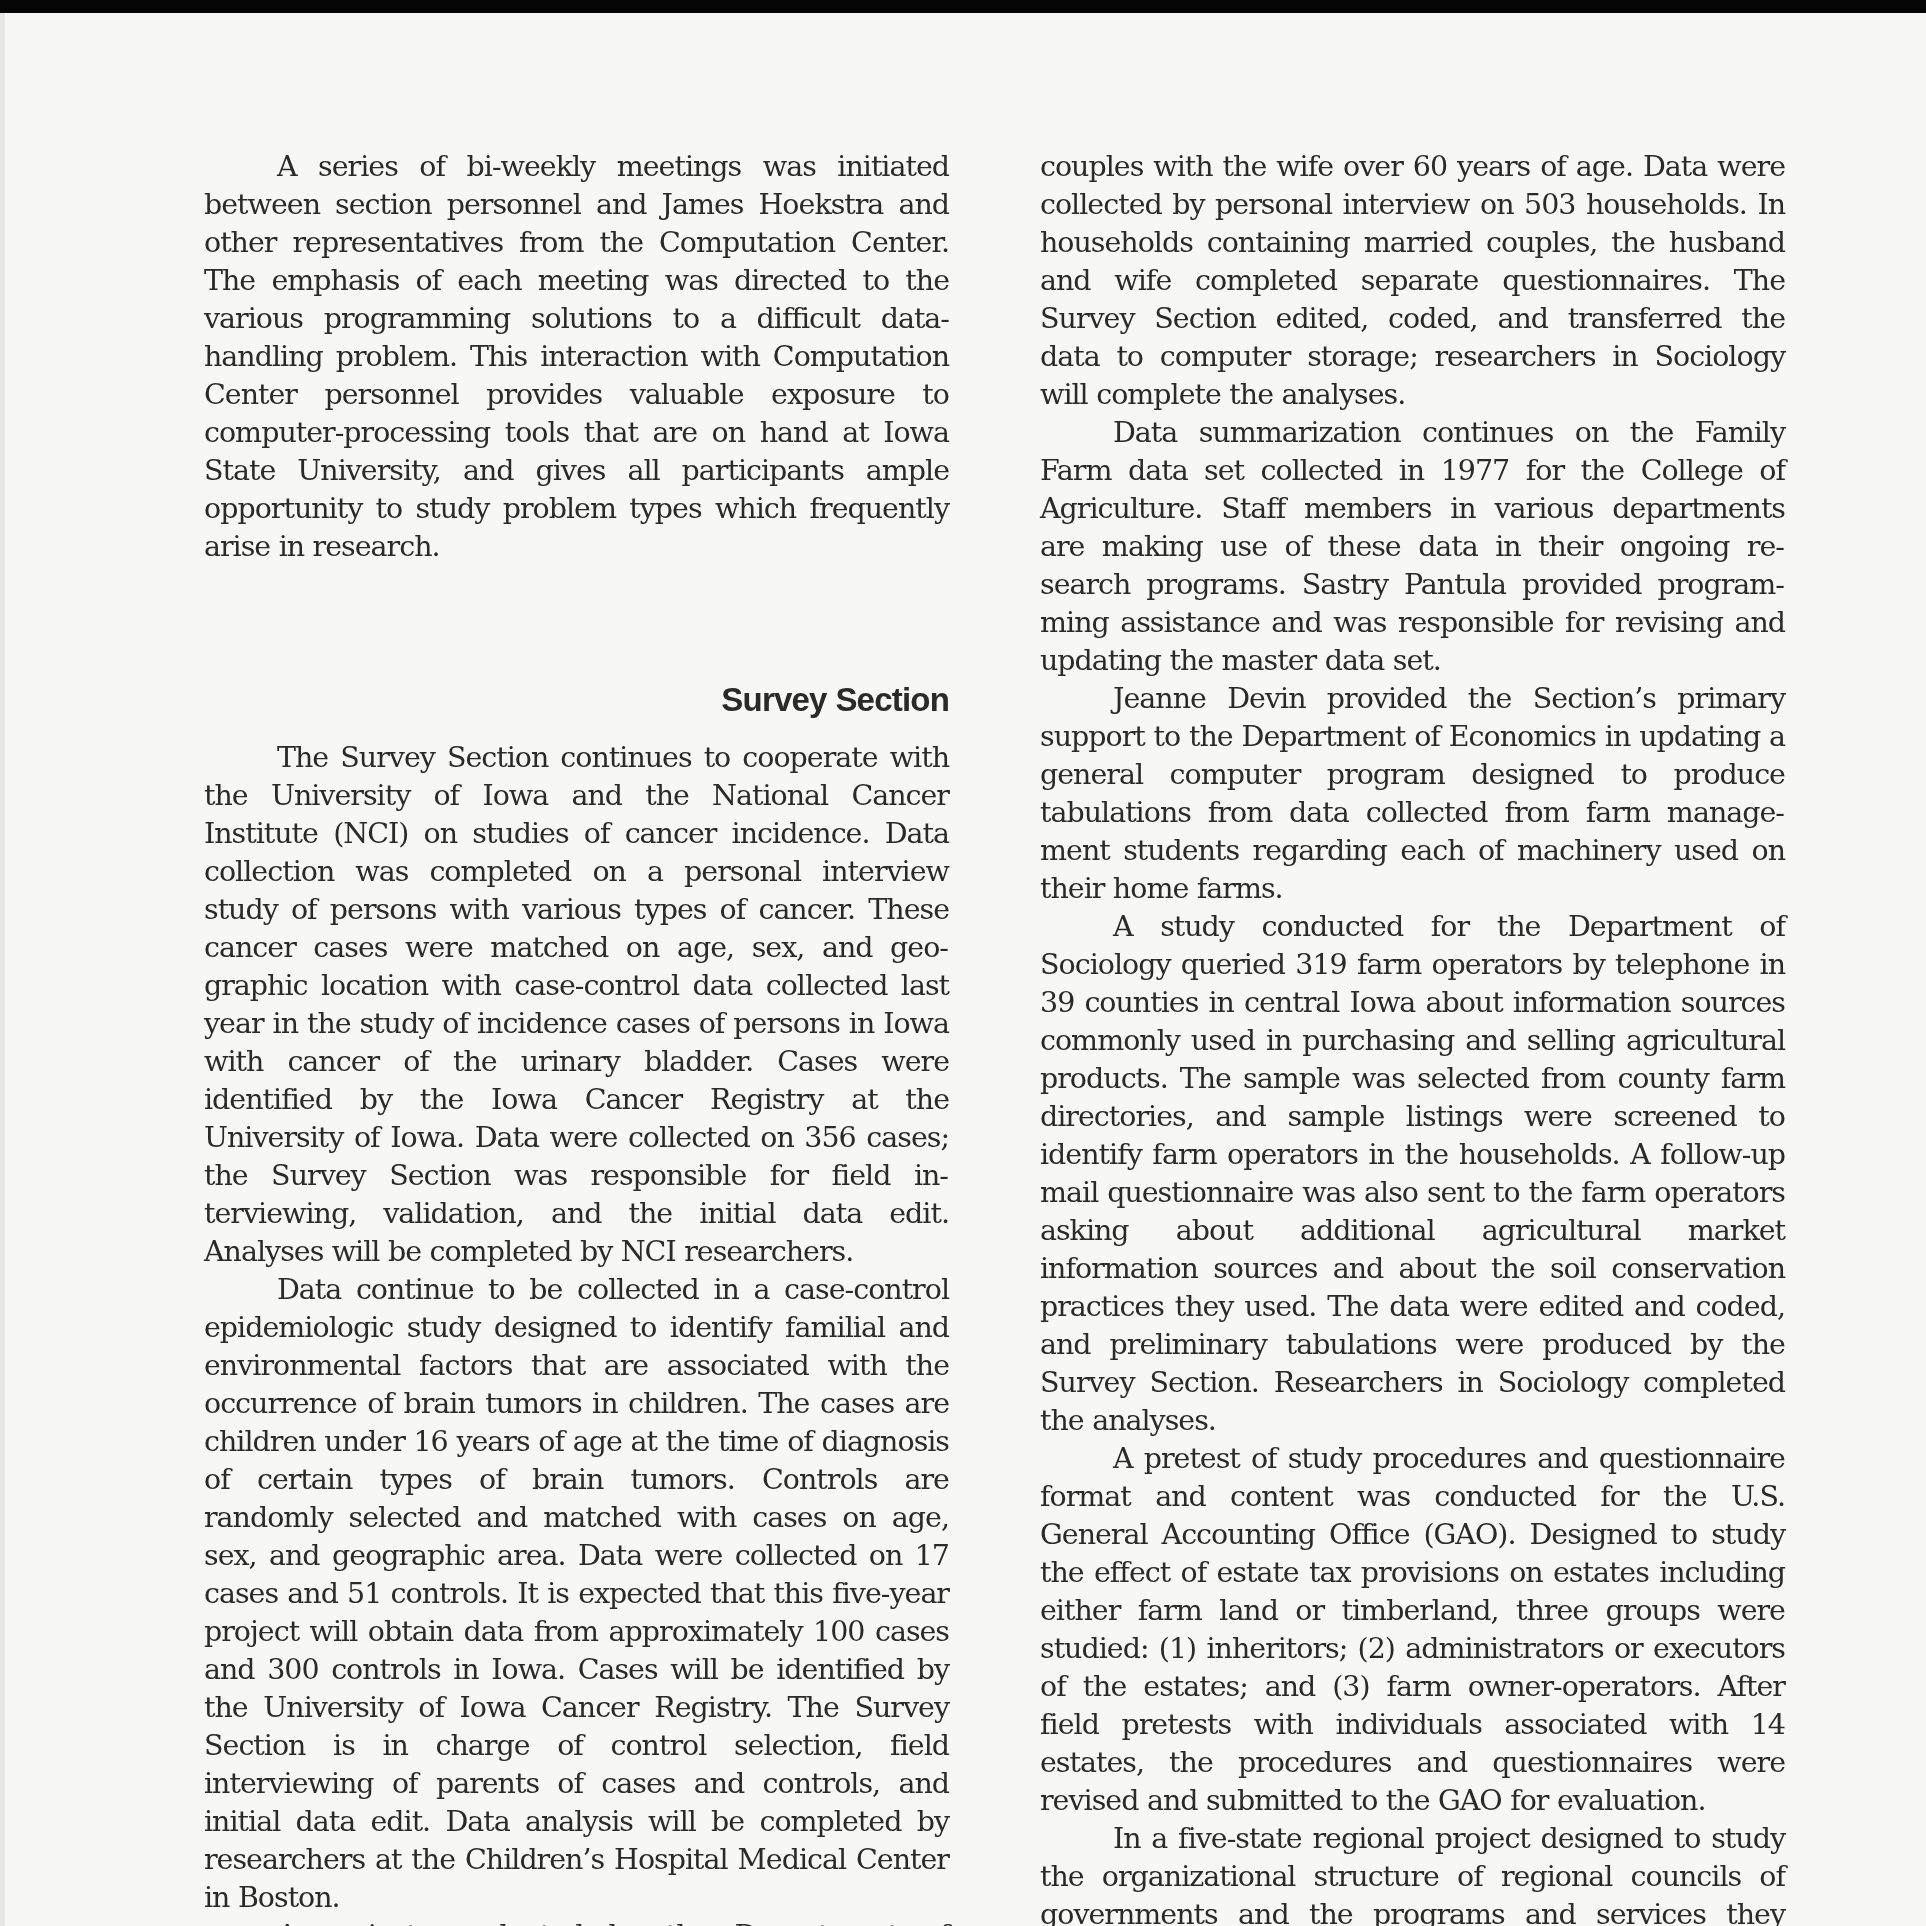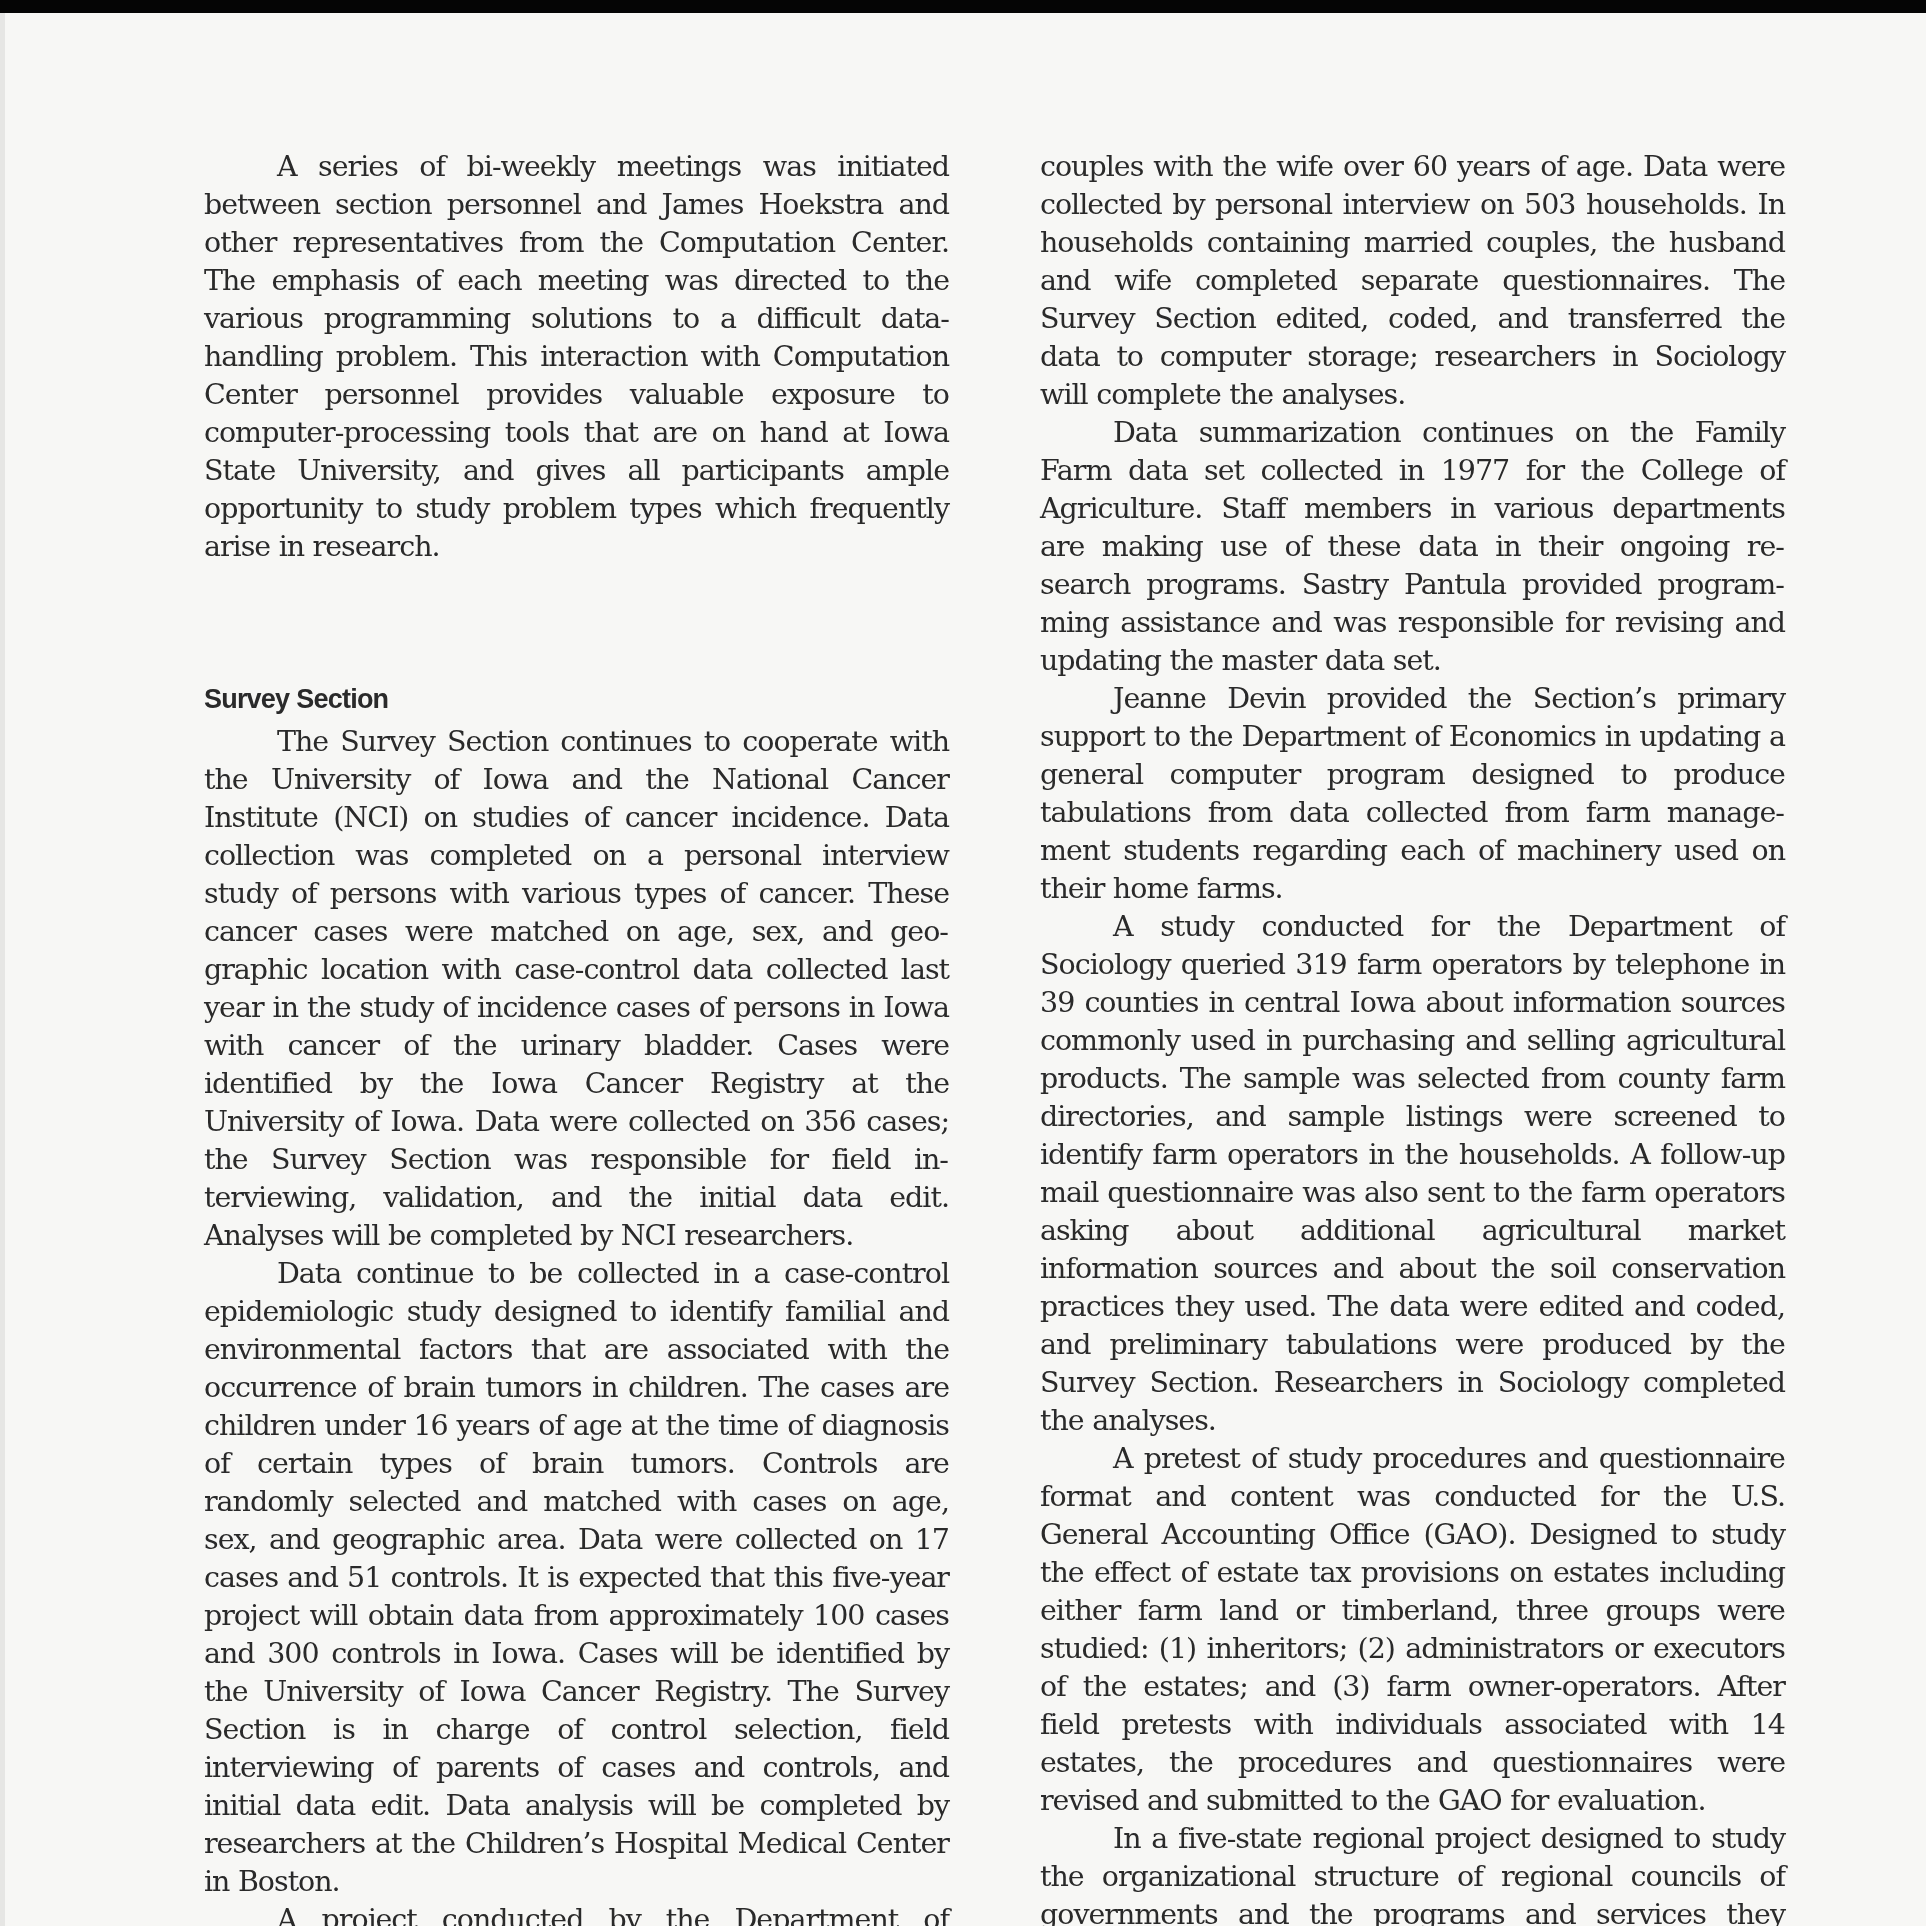--- a/index.html
+++ b/index.html
@@ -23,23 +23,23 @@
     text-align: justify; hyphens: manual;
     letter-spacing: -1px; word-spacing: 0.4px;
   }
   .col-left { left: 204px; }
   .col-right { left: 1040px; }
   .column p { margin: 0; text-indent: 73px; }
   .column p.noindent { text-indent: 0; }
   .gap { height: 114px; }
   .section-heading {
     font-family: "Liberation Sans", "DejaVu Sans", sans-serif;
-    font-weight: bold; font-size: 27px; line-height: 39px;
+    font-weight: bold; font-size: 33px; line-height: 39px;
     letter-spacing: -0.8px; color: #2a2a2a;
-    margin: 0 0 0px 0; text-indent: 0; text-align: left;
+    margin: 0 0 16px 0; text-indent: 0; text-align: right;
     height: 43px;
   }
 </style>
 </head>
 <body>
 
 <div class="top-band"></div>
 <div class="left-edge"></div>
 
 <div class="column col-left">

